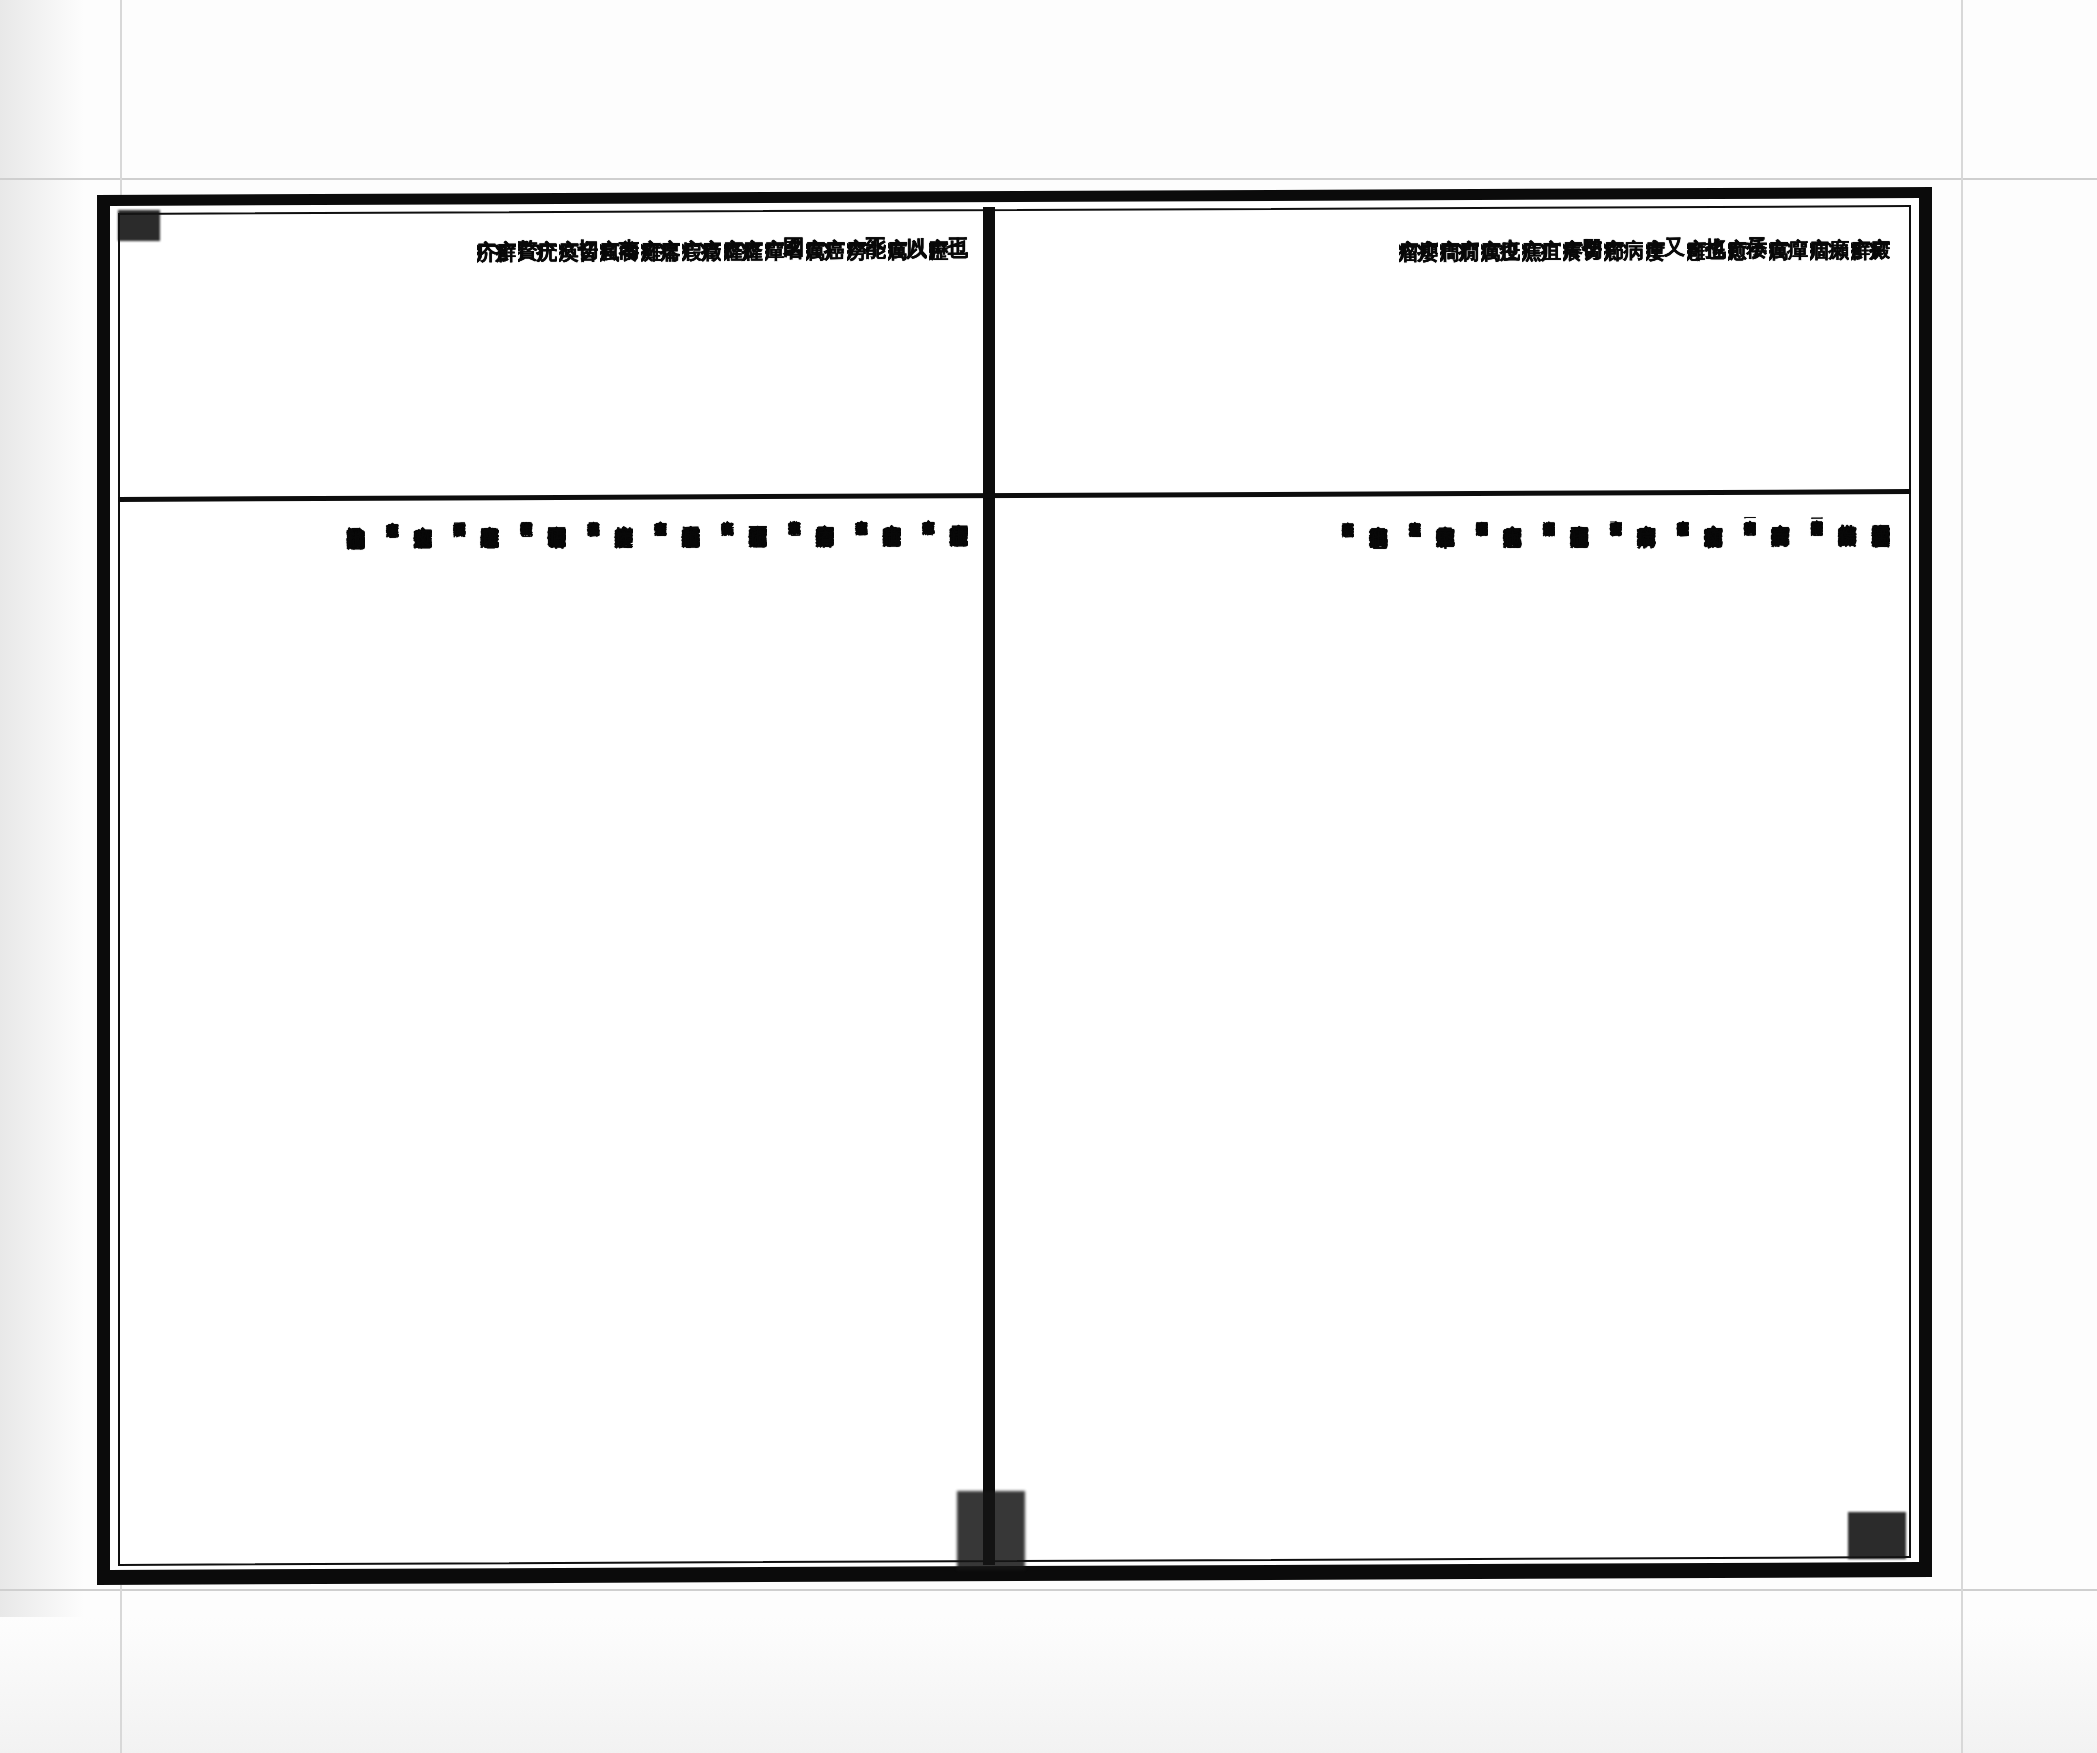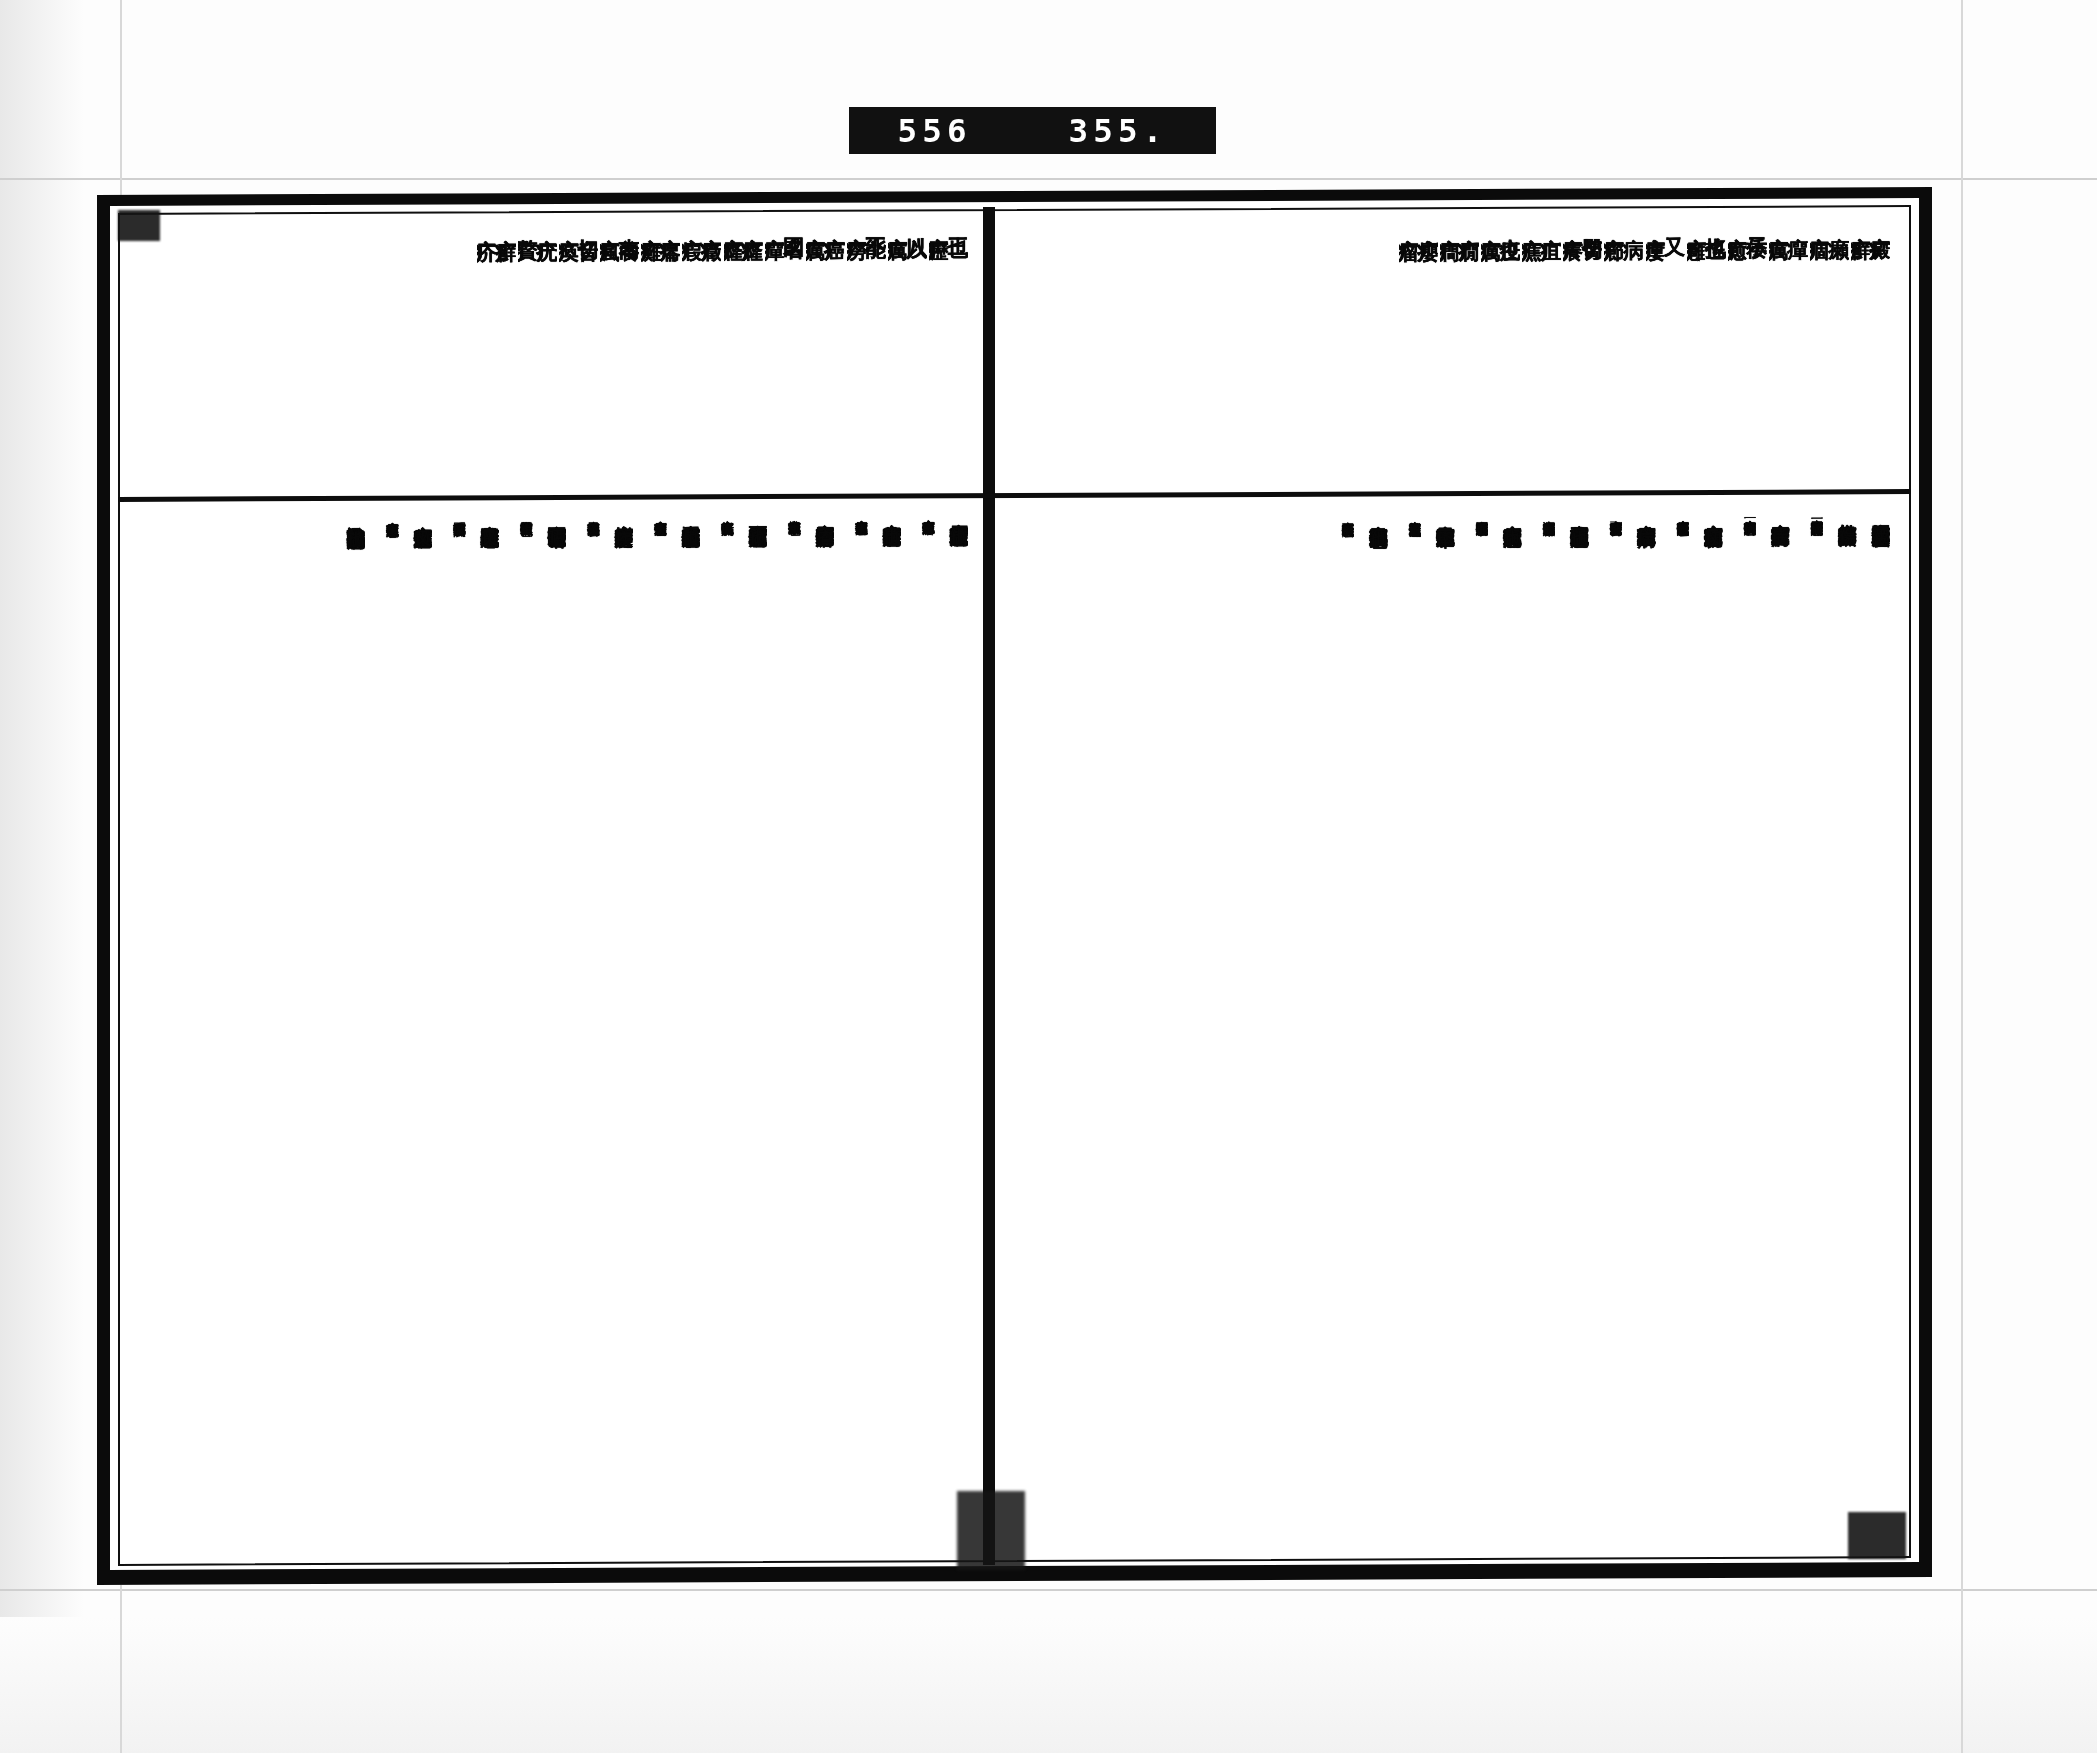--- a/index.html
+++ b/index.html
@@ -205,24 +205,20 @@
 
 <div class="scan">
 
   <div class="scan-edge-left"></div>
   <div class="scan-edge-bottom"></div>
   <div class="scan-rule-h" style="top:178px;"></div>
   <div class="scan-rule-h" style="top:1589px;"></div>
   <div class="scan-rule-v" style="left:120px;"></div>
   <div class="scan-rule-v" style="left:1961px;"></div>
 
-  <div class="frame-strip">
-    <span class="frame-num">556</span>
-    <span class="frame-num">355.</span>
-  </div>
 
   <div class="book">
     <div class="page-frame"></div>
     <div class="page-inner"></div>
     <div class="gutter"></div>
     <div class="band-rule"></div>
     <div class="spine-smudge"></div>
     <div class="corner-blot" style="left:21px; top:19px; width:42px; height:31px;"></div>
     <div class="corner-blot" style="left:1751px; top:1321px; width:58px; height:47px;"></div>
 

